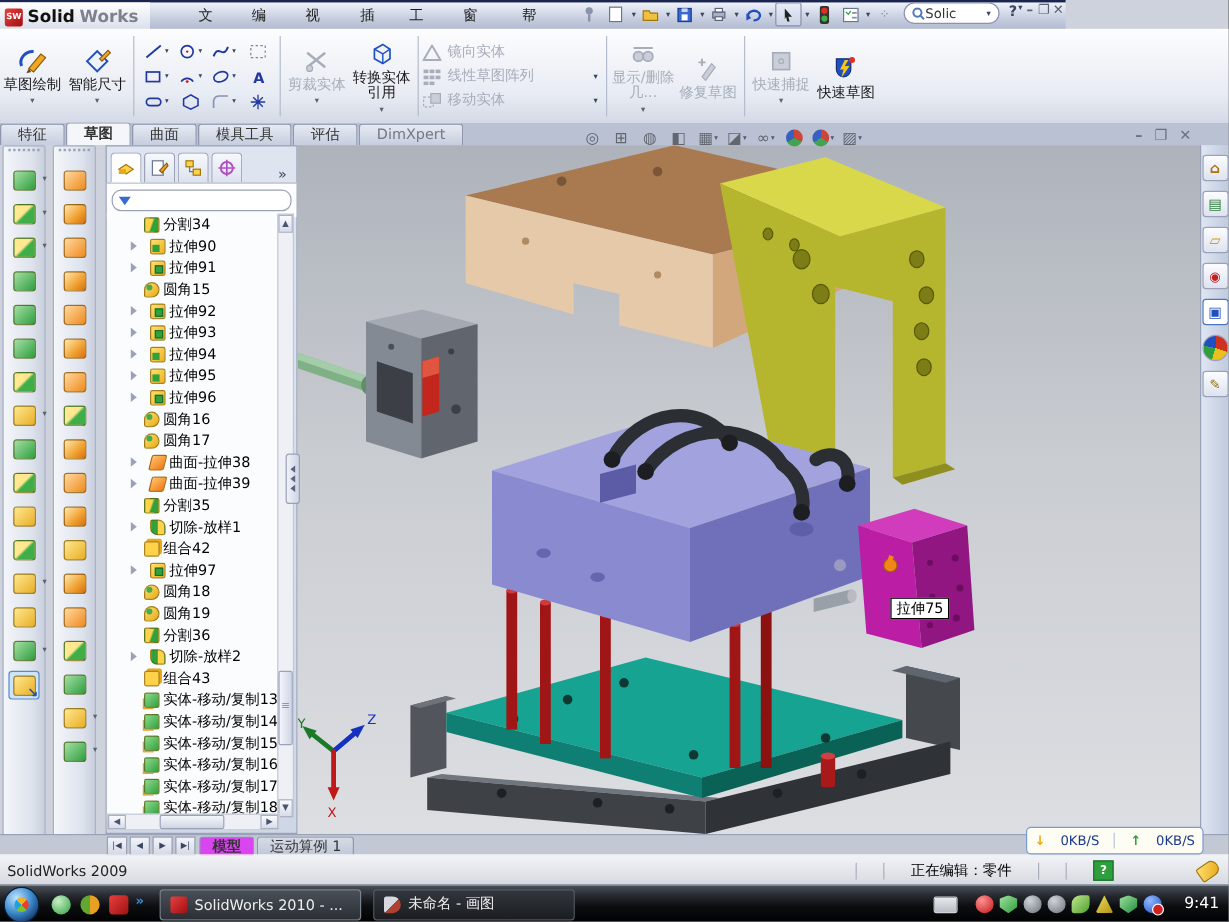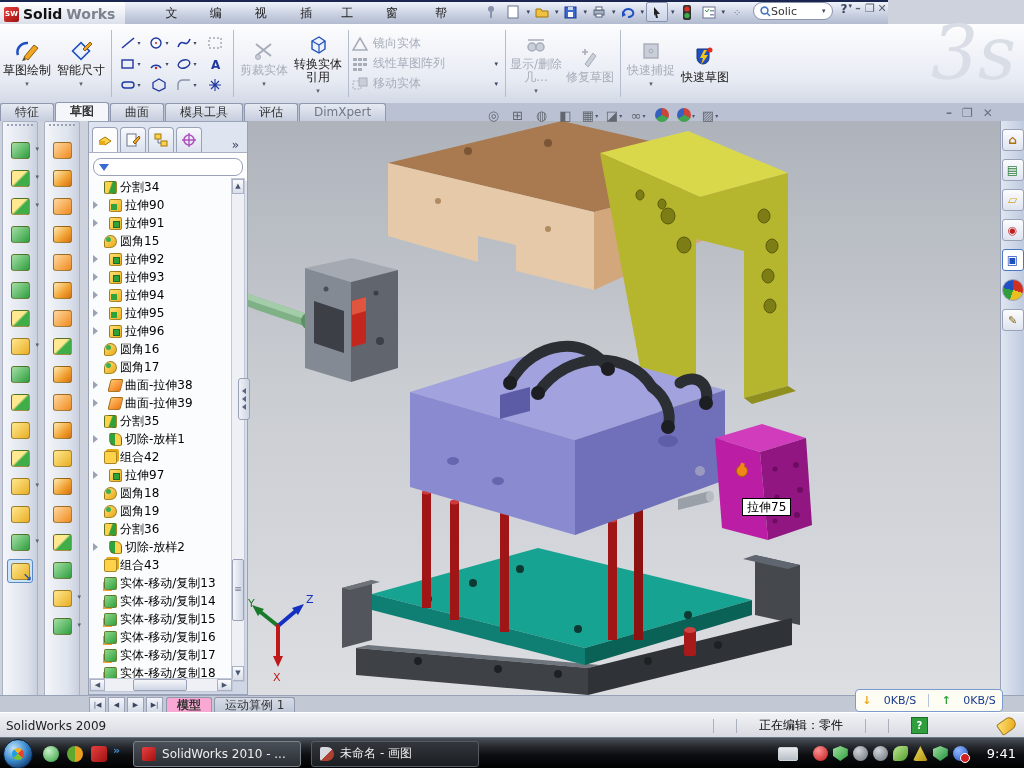--- a/index.html
+++ b/index.html
@@ -79,21 +79,21 @@
     border-radius:4px 4px 0 0;background:linear-gradient(#f6f8fc,#dce2ee);
     display:flex;align-items:center;justify-content:center;font-size:12px;}
   .fmtab.active{background:#fdfdfe;}
   .fmchev{margin-left:auto;margin-right:8px;color:#3a4560;font-size:12px;}
   .filterrow{height:24px;background:#fdfdfe;border-top:1px solid #aab1c4;display:flex;align-items:center;padding:2px 4px;}
   .filterbox{flex:1;height:16px;border:1px solid #9aa2b8;border-radius:8px;background:#fff;
     display:flex;align-items:center;padding:0 5px;gap:4px;}
   .funnel{width:0;height:0;border-left:5px solid transparent;border-right:5px solid transparent;
     border-top:7px solid #3a6ad0;position:relative;}
   .tree{position:absolute;left:0;top:56px;width:144px;height:504px;background:#fbfcfe;overflow:hidden;}
-  .titem{height:18px;display:flex;align-items:center;gap:3px;padding-left:4px;white-space:nowrap;}
+  .titem{height:18px;display:flex;align-items:center;gap:3px;padding-left:20px;white-space:nowrap;}
   .twist{width:8px;height:8px;visibility:hidden;flex:0 0 8px;}
   .exp .twist{visibility:visible;width:0;height:0;border-top:4px solid transparent;border-bottom:4px solid transparent;
     border-left:5px solid #9aa2b8;}
   .tico{width:13px;height:13px;flex:0 0 13px;position:relative;border:1px solid rgba(110,85,10,.6);border-radius:2px;box-sizing:border-box;}
   .t-split{background:linear-gradient(110deg,#ffd24a 45%,#2fa23c 55%);}
   .t-ext1{background:linear-gradient(135deg,#ffe070,#f0b020);}
   .t-ext1::after{content:"";position:absolute;left:1px;bottom:1px;width:6px;height:6px;background:#2fa23c;}
   .t-ext2{background:linear-gradient(135deg,#ffe070,#f0b020);}
   .t-ext2::after{content:"";position:absolute;left:3px;top:3px;width:5px;height:5px;background:#2fa23c;border:1px solid #1a6e2a;}
   .t-fillet{background:linear-gradient(135deg,#ffe070,#e8a818);border-radius:50% 50% 50% 2px;}
@@ -142,21 +142,21 @@
   .tp-palette::after{content:"▣";color:#2050c0;}
   .tp-appear{background:conic-gradient(#d03020 0 30%,#e8c020 30% 55%,#2f9e3c 55% 78%,#2050c0 78% 100%);border-radius:50%;}
   .tp-props::after{content:"✎";color:#8a6a10;font-size:11px;}
   
   .doctabs{position:absolute;left:0;top:695px;width:1024px;height:17px;background:#c2c8d4;border-top:1px solid #9aa2b8;
     display:flex;align-items:flex-end;}
   .navbtn{width:15px;height:14px;margin:0 1px;background:linear-gradient(#f2f4f9,#d4dae6);border:1px solid #9aa2b8;
     font-size:7px;color:#3a4560;display:flex;align-items:center;justify-content:center;}
   .dtab{height:15px;line-height:14px;padding:0 10px;border:1px solid #8f98ae;border-bottom:0;font-size:12px;
     background:linear-gradient(#d6dbe6,#bfc7d6);color:#333;border-radius:3px 3px 0 0;margin-left:2px;}
-  .dtab.active{background:#f9a8d4;font-weight:bold;}
+  .dtab.active{background:#d946ef;font-weight:bold;}
   
   .statusbar{position:absolute;left:0;top:712px;width:1024px;height:25px;
     background:linear-gradient(#f2f3f6,#d6d9e0);border-top:1px solid #fff;display:flex;align-items:center;}
   .statusbar .app{margin-left:6px;color:#222;}
   .st-right{margin-left:auto;display:flex;align-items:center;gap:22px;margin-right:8px;}
   .stsep{width:1px;height:14px;background:#aab0bd;}
   .sthelp{width:15px;height:15px;background:#2f9e3c;color:#fff;border:1px solid #1a6e2a;font-size:10px;font-weight:bold;
     display:flex;align-items:center;justify-content:center;}
   .sttag{width:16px;height:11px;background:linear-gradient(135deg,#ffe070,#e8a818);border:1px solid #a07808;
     border-radius:2px 6px 6px 2px;transform:rotate(-35deg);}
@@ -487,21 +487,20 @@
       <span class="ic">
           <svg width="24" height="24">
             <path d="M4 3 L16 3 L16 12 A6 6 0 0 1 10 18 A6 6 0 0 1 4 12 Z" fill="#2050c0" stroke="#12307a"></path>
             <polygon points="11,4 7,12 10,12 8,19 15,9 11,9 14,4" fill="#f5c518"></polygon>
             <circle cx="17" cy="4" r="2.5" fill="#e03020"></circle>
           </svg>
         </span>
       <span>快速草图</span>
     </div>
   </div>
-  <div class="watermark">3s</div>
 
   <div class="tabrow">
 
   <span class="cmtab">特征</span>
       <span class="cmtab active">草图</span>
       <span class="cmtab">曲面</span>
       <span class="cmtab">模具工具</span>
       <span class="cmtab">评估</span>
       <span class="cmtab dim">DimXpert</span>
     </div>

